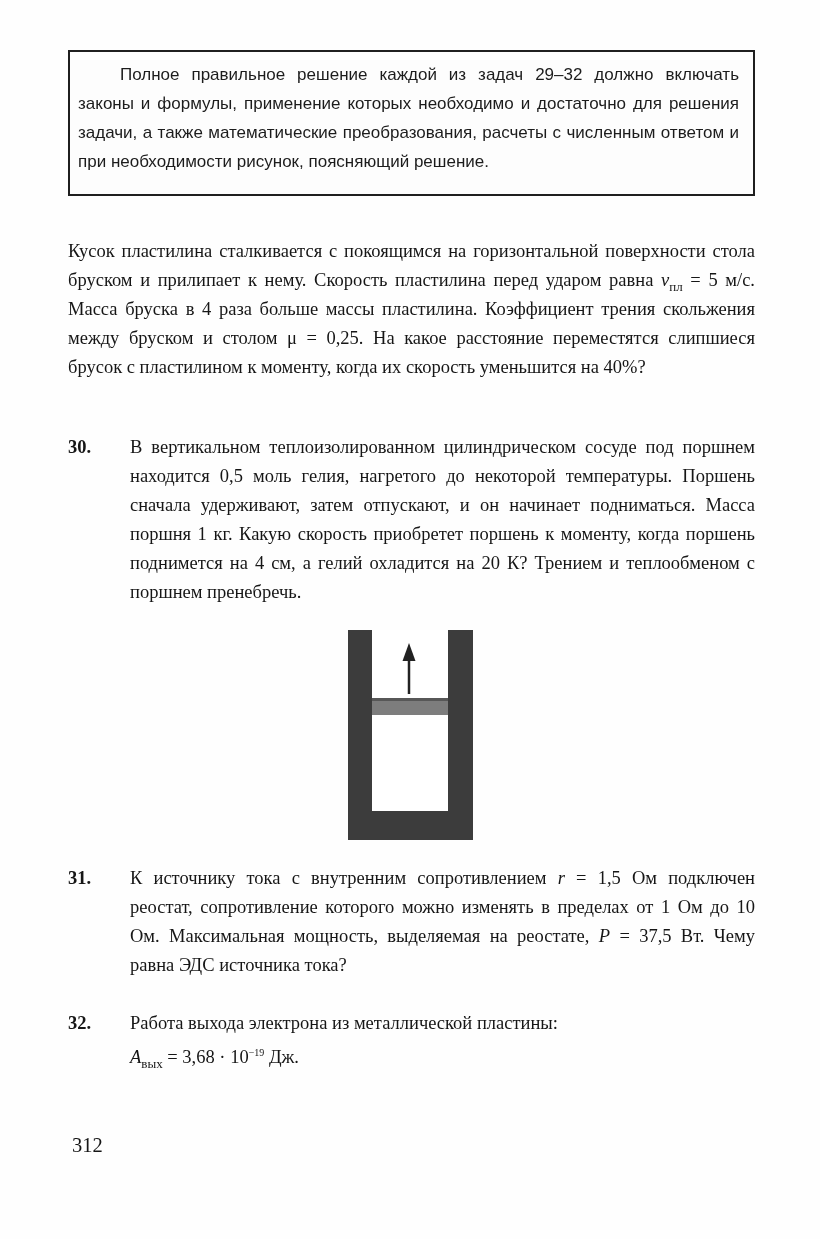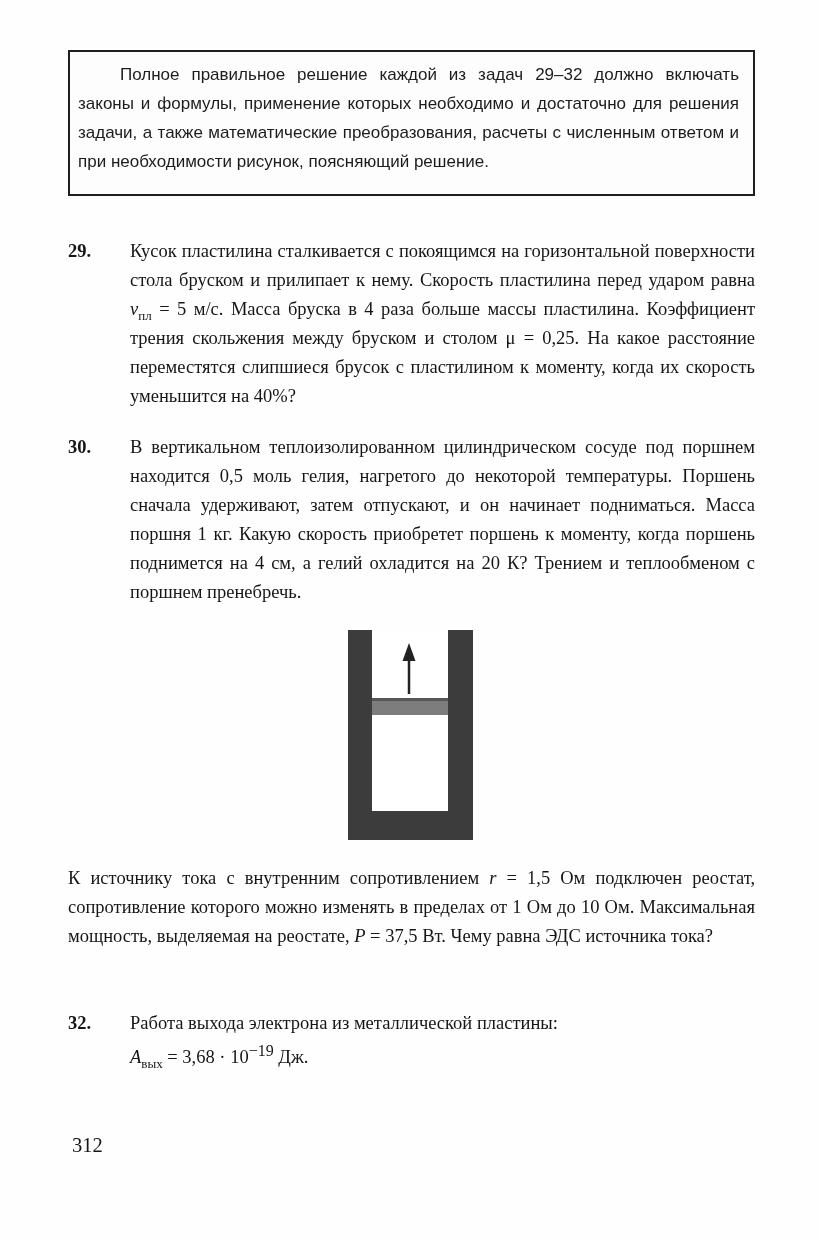--- a/index.html
+++ b/index.html
@@ -45,21 +45,21 @@
   .pnum {
     width: 62px;
     flex: 0 0 62px;
     font-weight: bold;
   }
   .ptext { flex: 1; text-align: justify; }
   .ptext p { margin: 0 0 5px 0; }
   .ptext p:last-child { margin-bottom: 0; }
   .italic { font-style: italic; }
   sub { font-size: 13px; line-height: 0; }
-  sup { font-size: 16px; line-height: 0; }
+  sup { font-size: 10px; line-height: 0; }
   
   .figure {
     position: absolute;
     left: 348px; top: 630px;
     width: 125px; height: 210px;
   }
   
   .page-number {
     position: absolute;
     left: 72px; top: 1134px;
@@ -71,21 +71,20 @@
 </head>
 <body>
 
 <div class="page">
 
   <div class="instruction-box">
     <p>Полное правильное решение каждой из задач 29–32 должно включать законы и формулы, применение которых необходимо и достаточно для решения задачи, а также математические преобразования, расчеты с численным ответом и при необходимости рисунок, поясняющий решение.</p>
   </div>
 
   <div class="problem" style="top:237px;">
-    <div class="pnum">29.</div>
     <div class="ptext">
       <p><span>Кусок пластилина сталкивается с покоящимся на горизонтальной поверхности стола бруском и прилипает к нему. Скорость пластилина перед ударом равна </span><span class="italic">v</span><sub>пл</sub><span> = 5 м/с. Масса бруска в 4 раза больше массы пластилина. Коэффициент трения скольжения между бруском и столом μ = 0,25. На какое расстояние переместятся слипшиеся брусок с пластилином к моменту, когда их скорость уменьшится на 40%?</span></p>
     </div>
   </div>
 
   <div class="problem" style="top:433px;">
     <div class="pnum">30.</div>
     <div class="ptext">
       <p><span>В вертикальном теплоизолированном цилиндрическом сосуде под поршнем находится 0,5 моль гелия, нагретого до некоторой температуры. Поршень сначала удерживают, затем отпускают, и он начинает подниматься. Масса поршня 1 кг. Какую скорость приобретет поршень к моменту, когда поршень поднимется на 4 см, а гелий охладится на 20 К? Трением и теплообменом с поршнем пренебречь.</span></p>
     </div>
@@ -100,20 +99,21 @@
       <rect x="24" y="68" width="76" height="17" fill="#7d7d7d"></rect>
       <rect x="24" y="68" width="76" height="3" fill="#575757"></rect>
       <g>
         <line x1="61" y1="64" x2="61" y2="29" stroke-width="2.5" stroke="#222222"></line>
         <polygon points="61,13 54.5,31 67.5,31" fill="#222222"></polygon>
       </g>
     </svg>
   </div>
 
   <div class="problem" style="top:864px;">
+    <div class="pnum">31.</div>
     <div class="ptext">
       <p><span>К источнику тока с внутренним сопротивлением </span><span class="italic">r</span><span> = 1,5 Ом подключен реостат, сопротивление которого можно изменять в пределах от 1 Ом до 10 Ом. Максимальная мощность, выделяемая на реостате, </span><span class="italic">P</span><span> = 37,5 Вт. Чему равна ЭДС источника тока?</span></p>
     </div>
   </div>
 
   <div class="problem" style="top:1009px;justify-content:space-between;">
     <div class="pnum">32.</div>
     <div class="ptext">
       <p><span>Работа выхода электрона из металлической пластины:</span></p>
       <p><span class="italic">A</span><sub>вых</sub><span> = 3,68 · 10</span><sup>−19</sup><span> Дж.</span></p>

